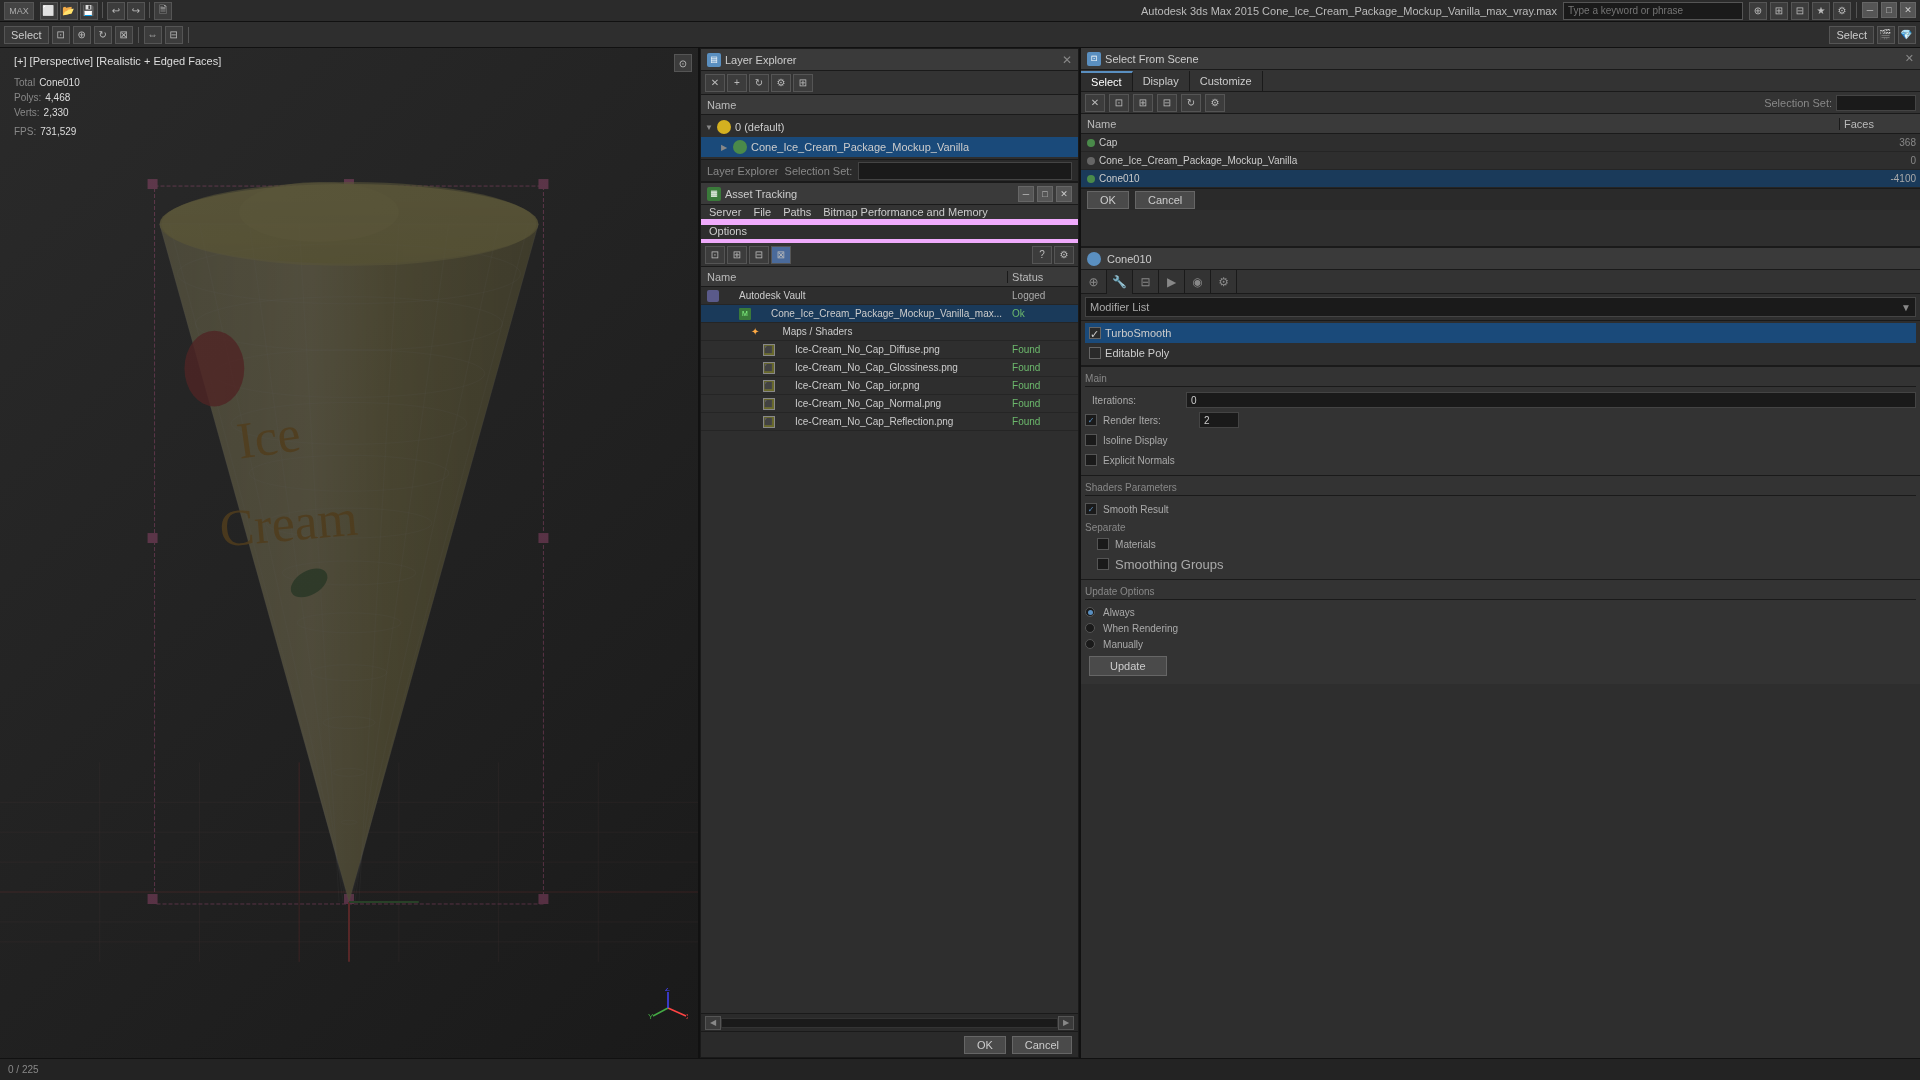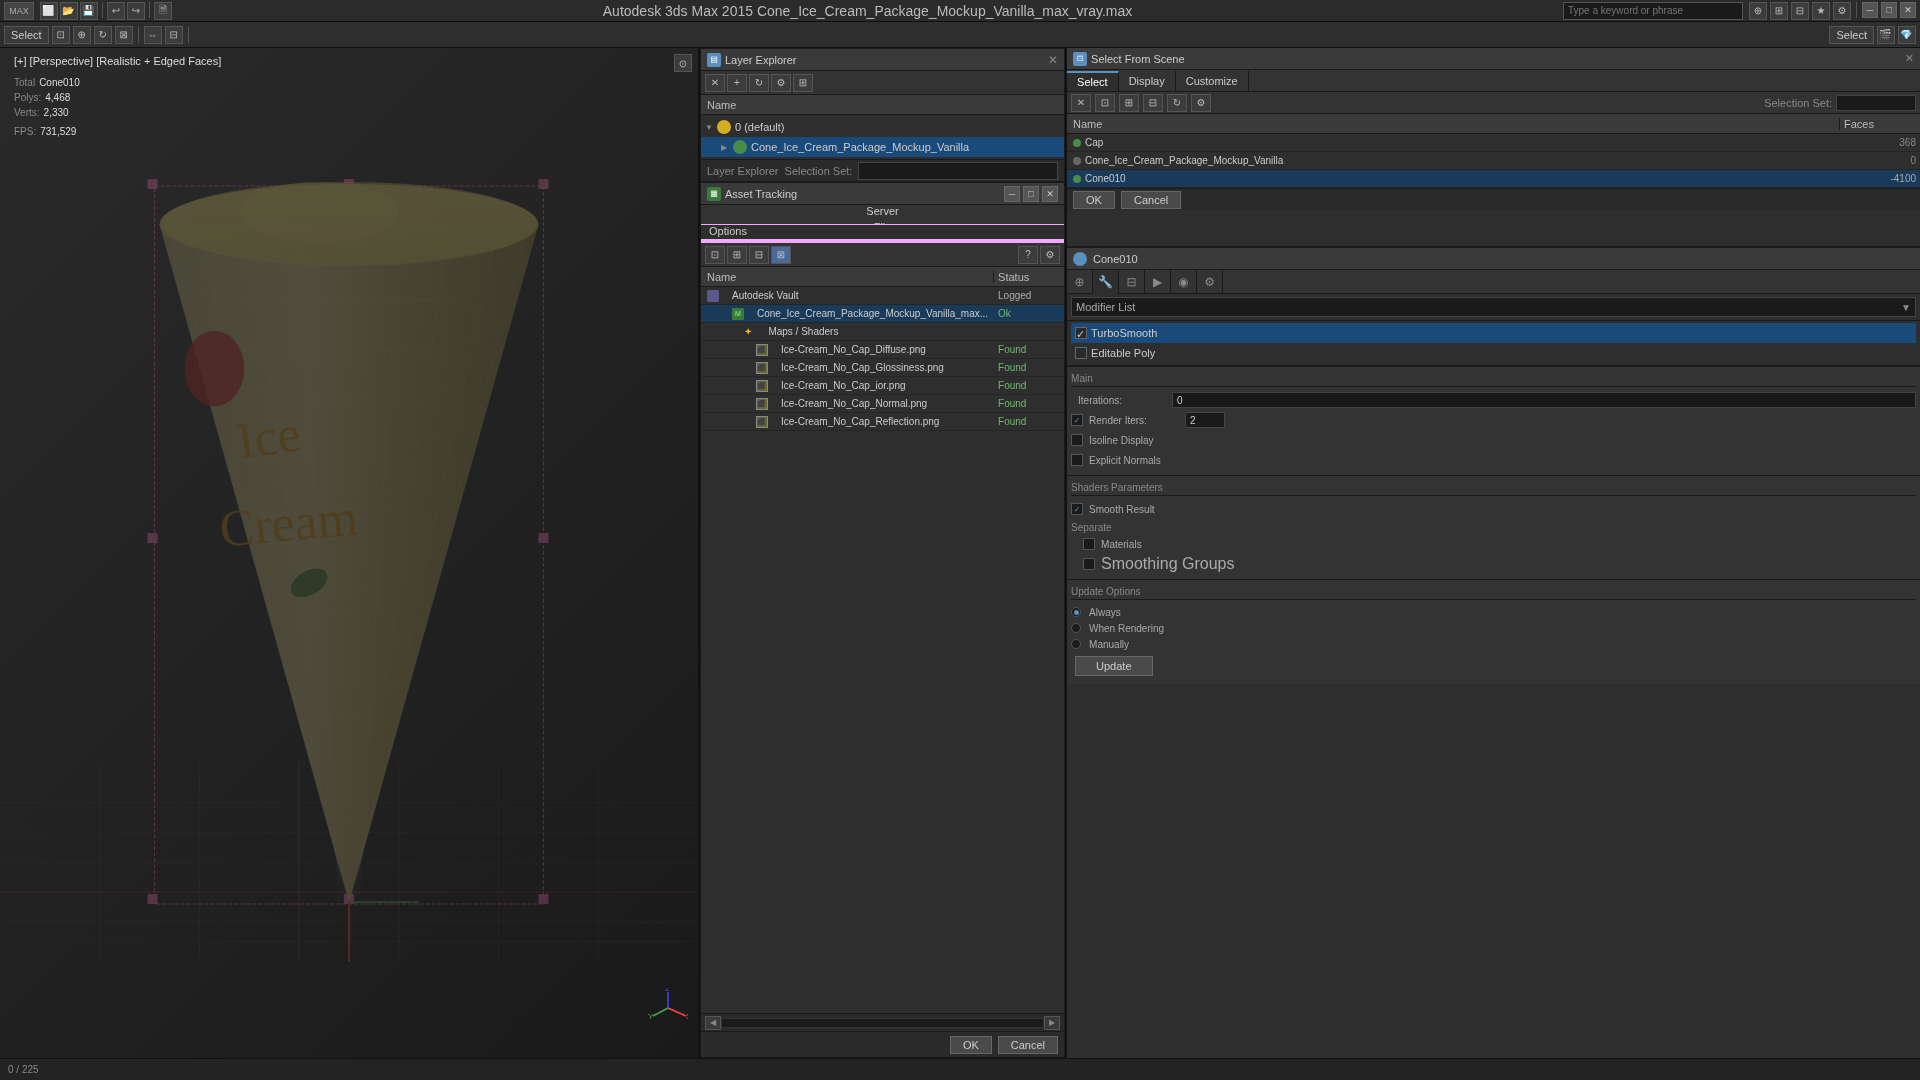--- a/index.html
+++ b/index.html
@@ -47,22 +47,22 @@
       display: flex;
       align-items: center;
       justify-content: center;
       font-size: 10px;
       color: #bbb;
       cursor: pointer;
     }
     .toolbar-sep { width: 1px; height: 16px; background: #555; margin: 0 2px; }
     .title-bar-center {
       flex: 1;
-      text-align: center;
-      font-size: 14px;
+      text-align: right;
+      font-size: 11px;
       color: #bbb;
     }
     .search-box {
       width: 180px;
       height: 18px;
       background: #1a1a1a;
       border: 1px solid #555;
       padding: 0 4px;
       color: #aaa;
       font-size: 10px;
@@ -264,22 +264,21 @@
       display: flex;
       flex-direction: column;
     }
     .asset-menu-bar {
       height: 20px;
       background: #333;
       display: flex;
       align-items: center;
       padding: 0 4px;
       gap: 4px;
-      border-bottom: 1px solid #f0abfc;
-      flex-direction: column;
+      border-bottom: 6px solid #f0abfc;
     }
     .asset-menu-item {
       padding: 0 4px;
       font-size: 11px;
       color: #ccc;
       cursor: pointer;
     }
     .asset-toolbar {
       height: 24px;
       background: #333;
@@ -323,21 +322,21 @@
     .asset-name-cell {
       flex: 1;
       padding: 0 6px;
       font-size: 10px;
       color: #ccc;
       overflow: hidden;
       white-space: nowrap;
       text-overflow: ellipsis;
       display: flex;
       align-items: center;
-      gap: 13px;
+      gap: 20px;
     }
     .asset-status-cell {
       width: 70px;
       padding: 0 4px;
       font-size: 10px;
       color: #6cb86c;
     }
     .asset-indent { width: 12px; }
     .asset-indent2 { width: 24px; }
     .file-icon {
@@ -1147,21 +1146,21 @@
 
         <div style="padding:2px 0;font-size:10px;color:#888;">Separate</div>
 
         <div class="prop-checkbox-row" style="padding-left:12px;">
           <div class="prop-cb"></div>
           <span style="font-size:10px;color:#aaa;">Materials</span>
         </div>
 
         <div class="prop-checkbox-row" style="padding-left:12px;">
           <div class="prop-cb"></div>
-          <span style="font-size:16px;color:#aaa;">Smoothing Groups</span>
+          <span style="font-size:13px;color:#aaa;">Smoothing Groups</span>
         </div>
       </div>
 
       <div class="prop-section">
         <div class="prop-section-title">Update Options</div>
 
         <div class="radio-row">
           <div class="prop-radio selected"></div>
           <span style="font-size:10px;color:#aaa;">Always</span>
         </div>

